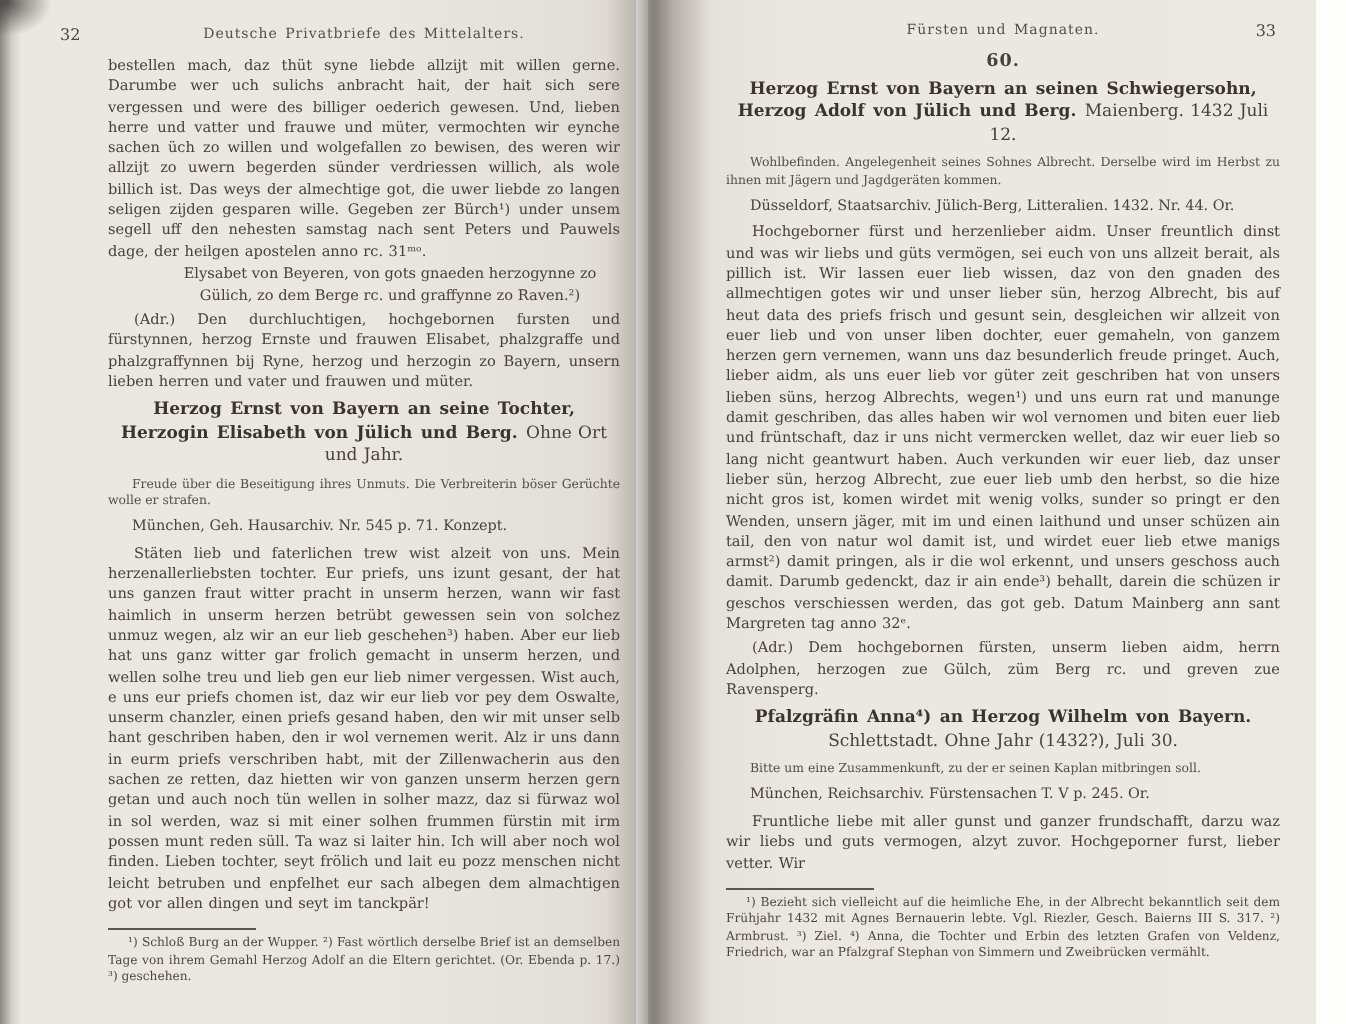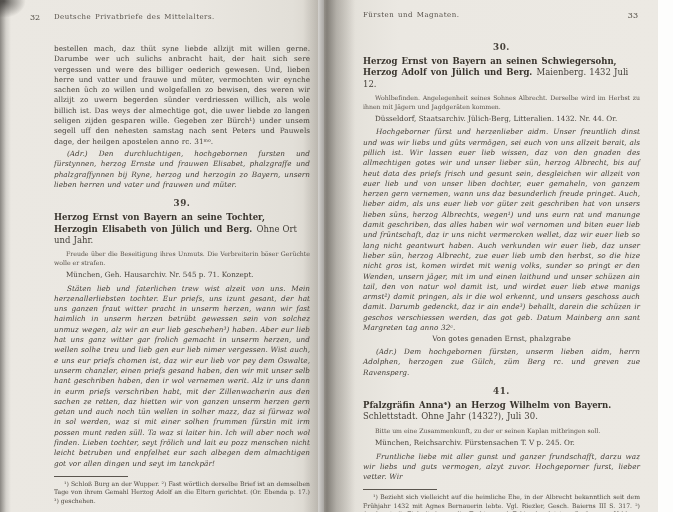--- a/index.html
+++ b/index.html
@@ -27,43 +27,43 @@
     background:linear-gradient(90deg,rgba(90,85,78,0) 0%,rgba(90,85,78,0.22) 28%,rgba(62,58,52,0.55) 46%,rgba(80,76,70,0.30) 64%,rgba(90,85,78,0) 100%);
   }
   .left-edge{
     position:absolute;left:0;top:0;width:11px;height:512px;z-index:4;pointer-events:none;
     background:linear-gradient(90deg,rgba(42,39,35,0.50),rgba(42,39,35,0.12) 55%,rgba(42,39,35,0) 100%);
   }
   .corner-blob{
     position:absolute;left:-8px;top:-8px;width:34px;height:26px;z-index:5;pointer-events:none;
     background:radial-gradient(ellipse at 35% 35%,rgba(28,26,23,0.65),rgba(28,26,23,0) 70%);
   }
-  .running{position:relative;height:13px;margin-bottom:18px;}
+  .running{position:relative;height:13px;margin-bottom:2px;}
   .rh-title{
-    display:block;font-size:7px;letter-spacing:.5px;color:#554f48;word-spacing:1px;
+    display:block;text-align:center;font-size:7px;letter-spacing:.5px;color:#554f48;word-spacing:1px;
   }
   .folio{position:absolute;top:0;font-size:8px;color:#4c473f;}
   .folio-left{left:-24px;}
   .folio-right{right:2px;}
   p{margin:0;}
   .body-txt{
     font-size:7.3px;line-height:10.3px;text-align:justify;word-spacing:.4px;
   }
-  .indent{text-indent:13px;font-style:italic;}
+  .indent{text-indent:13px;}
   .sig{
     font-size:7.3px;line-height:10.6px;text-align:center;
   }
   .sig-block-left{margin:1px 0 2px 26px;}
   .sig-block-right{margin:1px 0 2px 0;}
   .latin{font-weight:bold;}
   .sec-num{
     text-align:center;font-size:8.8px;font-weight:bold;margin-top:8px;letter-spacing:.5px;
   }
   .sec-heading{
-    font-size:8.5px;line-height:11.4px;font-weight:bold;
+    font-size:8.5px;line-height:11.4px;font-weight:bold;text-align:center;
     margin-top:4px;word-spacing:1.2px;color:#39342d;
   }
   .h-tail{font-weight:normal;word-spacing:.4px;color:#46413a;}
   .regest{
     font-size:6.2px;line-height:8.3px;color:#564f47;text-align:justify;
     margin-top:4px;text-indent:12px;
   }
   .source{
     font-size:7.2px;line-height:9.6px;margin-top:3px;text-indent:12px;
   }
@@ -77,52 +77,53 @@
 <body>
 
 <div class="page page-left">
   <div class="running">
     <span class="folio folio-left">32</span>
     <span class="rh-title">Deutsche Privatbriefe des Mittelalters.</span>
   </div>
 
   <p class="body-txt">bestellen mach, daz thüt syne liebde allzijt mit willen gerne. Darumbe wer uch sulichs anbracht hait, der hait sich sere vergessen und were des billiger oederich gewesen. Und, lieben herre und vatter und frauwe und müter, vermochten wir eynche sachen üch zo willen und wolgefallen zo bewisen, des weren wir allzijt zo uwern begerden sünder verdriessen willich, als wole billich ist. Das weys der almechtige got, die uwer liebde zo langen seligen zijden gesparen wille. Gegeben zer Bürch¹) under unsem segell uff den nehesten samstag nach sent Peters und Pauwels dage, der heilgen apostelen anno rc. 31ᵐᵒ.</p>
 
+  <div class="sig-block-left">
+    <p class="sig">Elysabet von Beyeren, von gots gnaeden herzogynne zo</p>
+    <p class="sig">Gülich, zo dem Berge rc. und graffynne zo Raven.²)</p>
+  </div>
 
   <p class="body-txt indent" style="margin-top:2px">(Adr.) Den durchluchtigen, hochgebornen fursten und fürstynnen, herzog Ernste und frauwen Elisabet, phalzgraffe und phalzgraffynnen bij Ryne, herzog und herzogin zo Bayern, unsern lieben herren und vater und frauwen und müter.</p>
 
-  <p class="sec-num">39.</p>
   <p class="sec-heading"><span>Herzog Ernst von Bayern an seine Tochter, Herzogin Elisabeth von Jülich und Berg.</span> <span class="h-tail">Ohne Ort und Jahr.</span></p>
   <p class="regest">Freude über die Beseitigung ihres Unmuts. Die Verbreiterin böser Gerüchte wolle er strafen.</p>
   <p class="source">München, Geh. Hausarchiv. Nr. 545 p. 71. Konzept.</p>
   <p class="body-txt indent letter-body">Stäten lieb und faterlichen trew wist alzeit von uns. Mein herzenallerliebsten tochter. Eur priefs, uns izunt gesant, der hat uns ganzen fraut witter pracht in unserm herzen, wann wir fast haimlich in unserm herzen betrübt gewessen sein von solchez unmuz wegen, alz wir an eur lieb geschehen³) haben. Aber eur lieb hat uns ganz witter gar frolich gemacht in unserm herzen, und wellen solhe treu und lieb gen eur lieb nimer vergessen. Wist auch, e uns eur priefs chomen ist, daz wir eur lieb vor pey dem Oswalte, unserm chanzler, einen priefs gesand haben, den wir mit unser selb hant geschriben haben, den ir wol vernemen werit. Alz ir uns dann in eurm priefs verschriben habt, mit der Zillenwacherin aus den sachen ze retten, daz hietten wir von ganzen unserm herzen gern getan und auch noch tün wellen in solher mazz, daz si fürwaz wol in sol werden, waz si mit einer solhen frummen fürstin mit irm possen munt reden süll. Ta waz si laiter hin. Ich will aber noch wol finden. Lieben tochter, seyt frölich und lait eu pozz menschen nicht leicht betruben und enpfelhet eur sach albegen dem almachtigen got vor allen dingen und seyt im tanckpär!</p>
 
   <hr class="fn-rule">
   <p class="fn">¹) Schloß Burg an der Wupper.  ²) Fast wörtlich derselbe Brief ist an demselben Tage von ihrem Gemahl Herzog Adolf an die Eltern gerichtet. (Or. Ebenda p. 17.)  ³) geschehen.</p>
 </div>
 
 <div class="page page-right">
   <div class="running">
     <span class="rh-title">Fürsten und Magnaten.</span>
     <span class="folio folio-right">33</span>
   </div>
 
-  <p class="sec-num" style="margin-top:2px">30.</p>
+  <p class="sec-num" style="margin-top:2px">60.</p>
   <p class="sec-heading"><span>Herzog Ernst von Bayern an seinen Schwiegersohn, Herzog Adolf von Jülich und Berg.</span> <span class="h-tail">Maienberg. 1432 Juli 12.</span></p>
   <p class="regest">Wohlbefinden. Angelegenheit seines Sohnes Albrecht. Derselbe wird im Herbst zu ihnen mit Jägern und Jagdgeräten kommen.</p>
   <p class="source">Düsseldorf, Staatsarchiv. Jülich-Berg, Litteralien. 1432. Nr. 44. Or.</p>
   <p class="body-txt indent letter-body">Hochgeborner fürst und herzenlieber aidm. Unser freuntlich dinst und was wir liebs und güts vermögen, sei euch von uns allzeit berait, als pillich ist. Wir lassen euer lieb wissen, daz von den gnaden des allmechtigen gotes wir und unser lieber sün, herzog Albrecht, bis auf heut data des priefs frisch und gesunt sein, desgleichen wir allzeit von euer lieb und von unser liben dochter, euer gemaheln, von ganzem herzen gern vernemen, wann uns daz besunderlich freude pringet. Auch, lieber aidm, als uns euer lieb vor güter zeit geschriben hat von unsers lieben süns, herzog Albrechts, wegen¹) und uns eurn rat und manunge damit geschriben, das alles haben wir wol vernomen und biten euer lieb und früntschaft, daz ir uns nicht vermercken wellet, daz wir euer lieb so lang nicht geantwurt haben. Auch verkunden wir euer lieb, daz unser lieber sün, herzog Albrecht, zue euer lieb umb den herbst, so die hize nicht gros ist, komen wirdet mit wenig volks, sunder so pringt er den Wenden, unsern jäger, mit im und einen laithund und unser schüzen ain tail, den von natur wol damit ist, und wirdet euer lieb etwe manigs armst²) damit pringen, als ir die wol erkennt, und unsers geschoss auch damit. Darumb gedenckt, daz ir ain ende³) behallt, darein die schüzen ir geschos verschiessen werden, das got geb. Datum Mainberg ann sant Margreten tag anno 32ᵉ.</p>
 
   <div class="sig-block-right">
-    <p class="sig">Von gotes genaden Ernst, phalzgrabe</p>
   </div>
 
   <p class="body-txt indent">(Adr.) Dem hochgebornen fürsten, unserm lieben aidm, herrn Adolphen, herzogen zue Gülch, züm Berg rc. und greven zue Ravensperg.</p>
 
-  <p class="sec-num">41.</p>
   <p class="sec-heading"><span>Pfalzgräfin Anna⁴) an Herzog Wilhelm von Bayern.</span> <span class="h-tail">Schlettstadt. Ohne Jahr (1432?), Juli 30.</span></p>
   <p class="regest">Bitte um eine Zusammenkunft, zu der er seinen Kaplan mitbringen soll.</p>
   <p class="source">München, Reichsarchiv. Fürstensachen T. V p. 245. Or.</p>
   <p class="body-txt indent letter-body">Fruntliche liebe mit aller gunst und ganzer frundschafft, darzu waz wir liebs und guts vermogen, alzyt zuvor. Hochgeporner furst, lieber vetter. Wir</p>
 
   <hr class="fn-rule">
   <p class="fn">¹) Bezieht sich vielleicht auf die heimliche Ehe, in der Albrecht bekanntlich seit dem Frühjahr 1432 mit Agnes Bernauerin lebte. Vgl. Riezler, Gesch. Baierns III S. 317.  ²) Armbrust.  ³) Ziel.  ⁴) Anna, die Tochter und Erbin des letzten Grafen von Veldenz, Friedrich, war an Pfalzgraf Stephan von Simmern und Zweibrücken vermählt.</p>
 
 </div>
 

